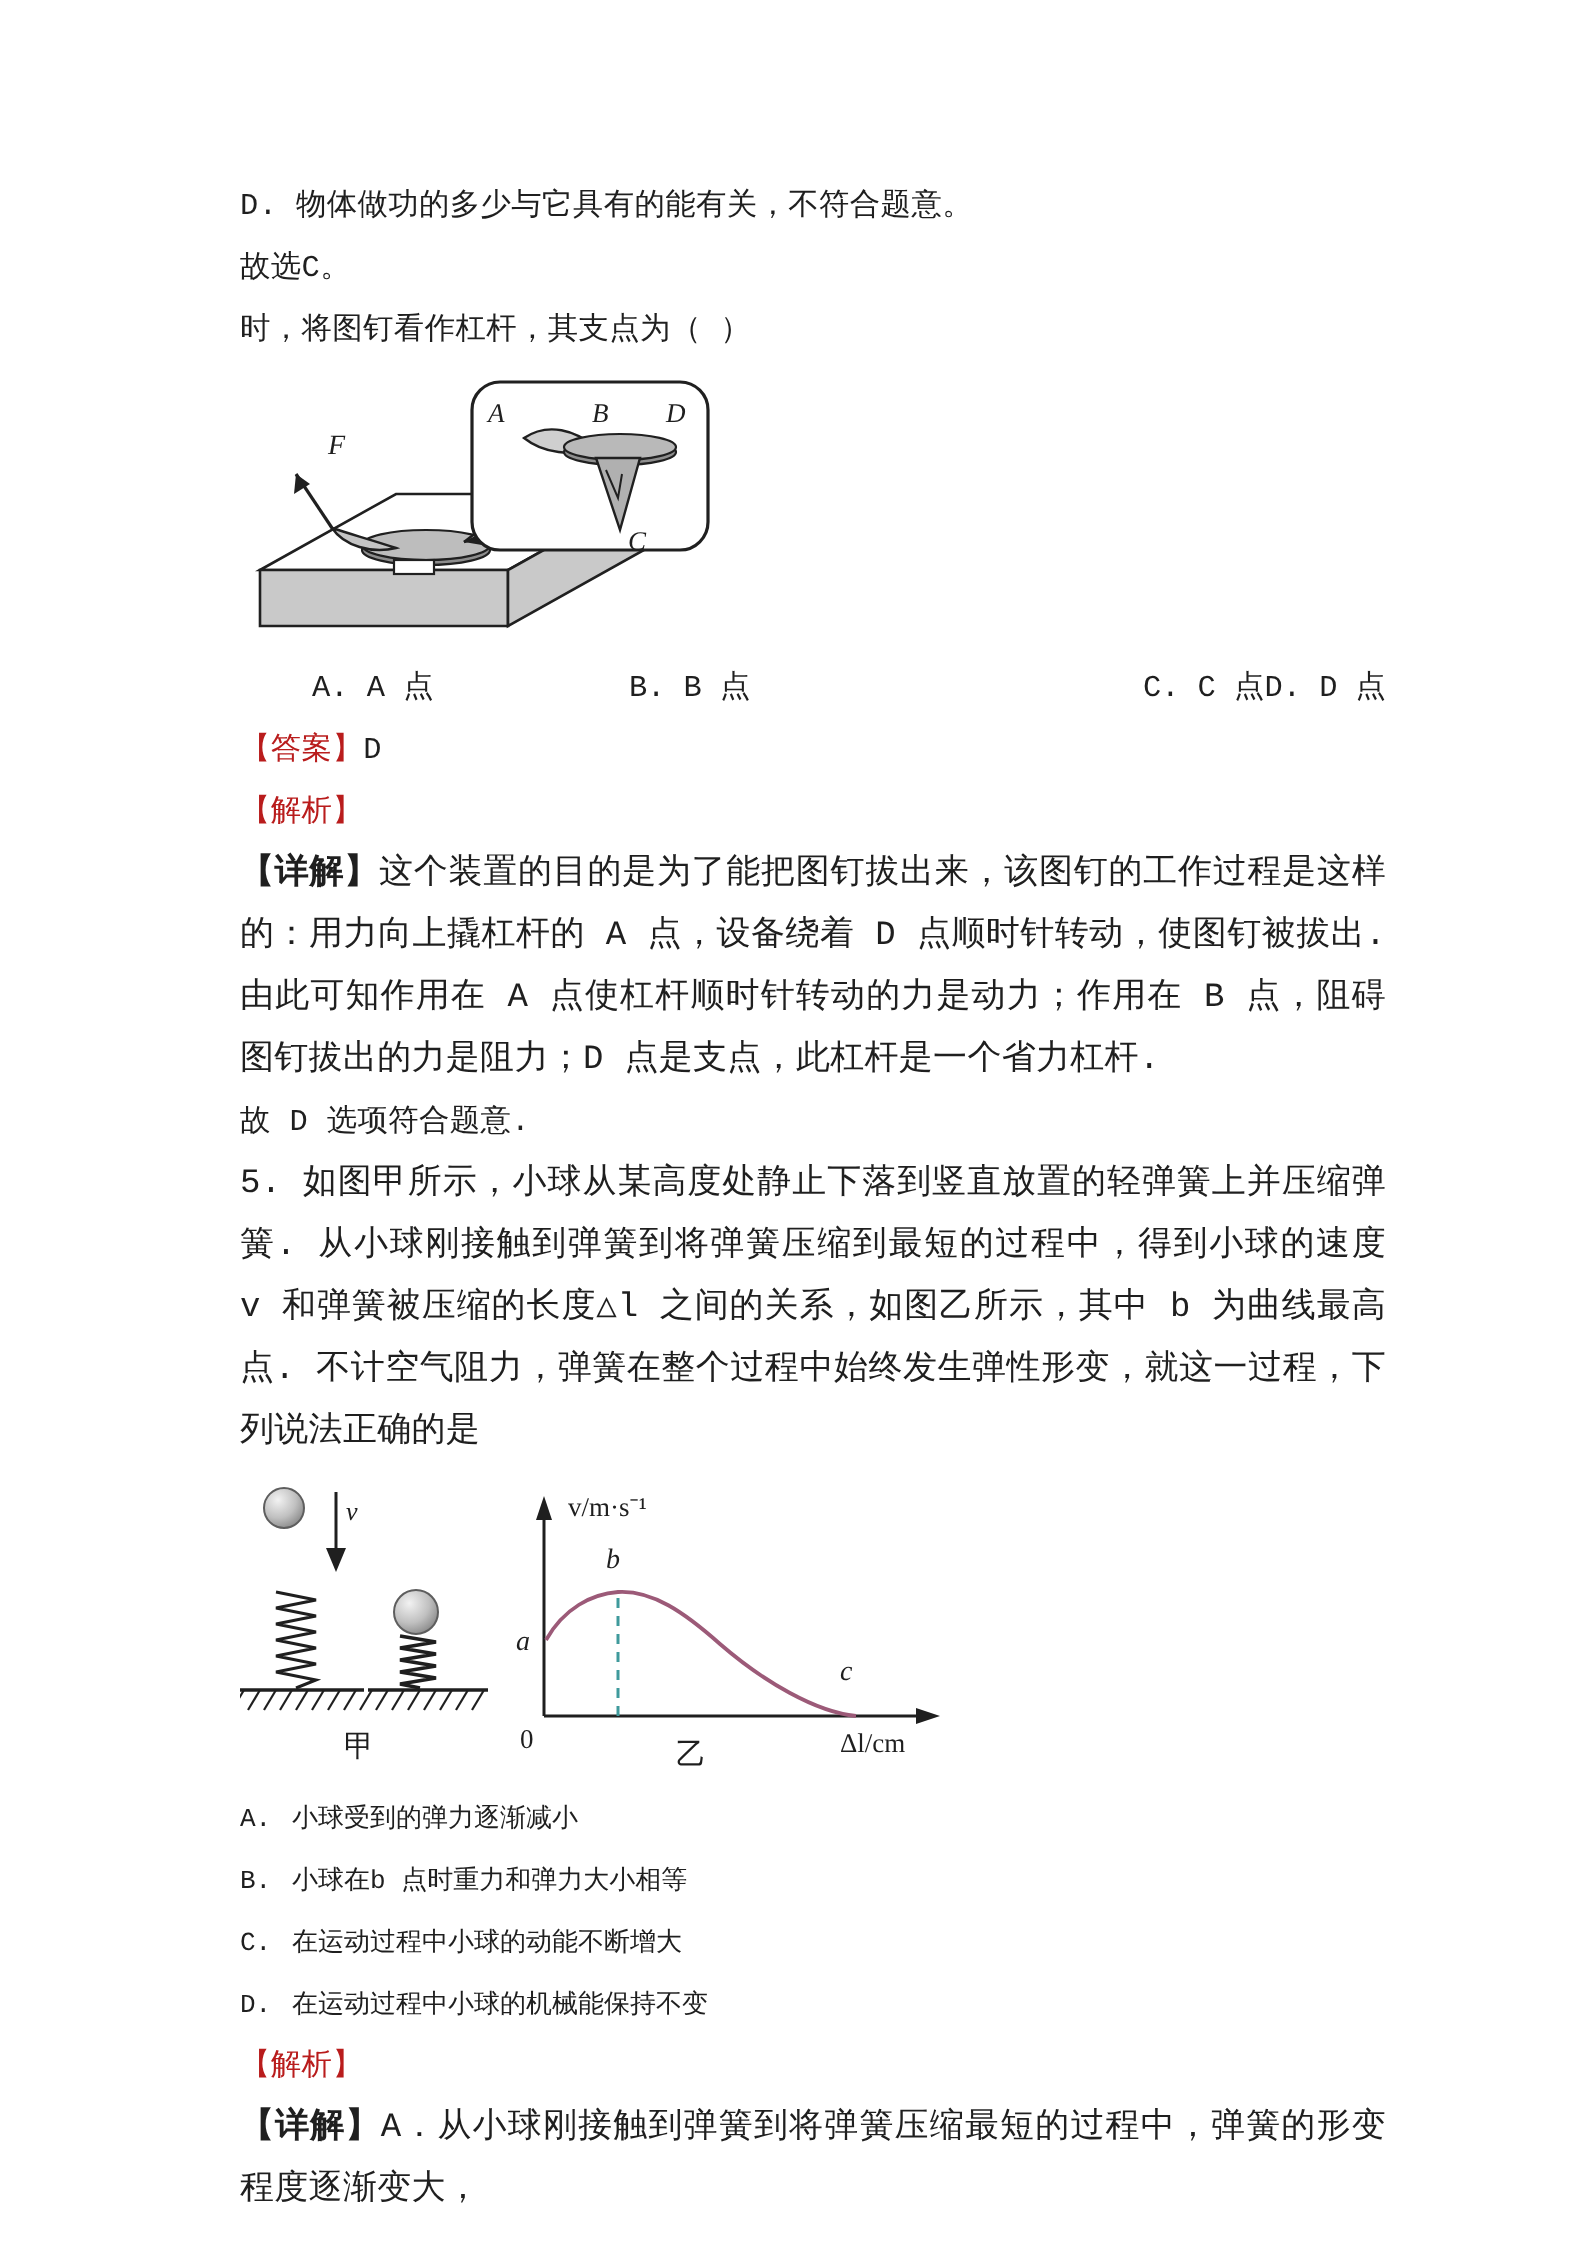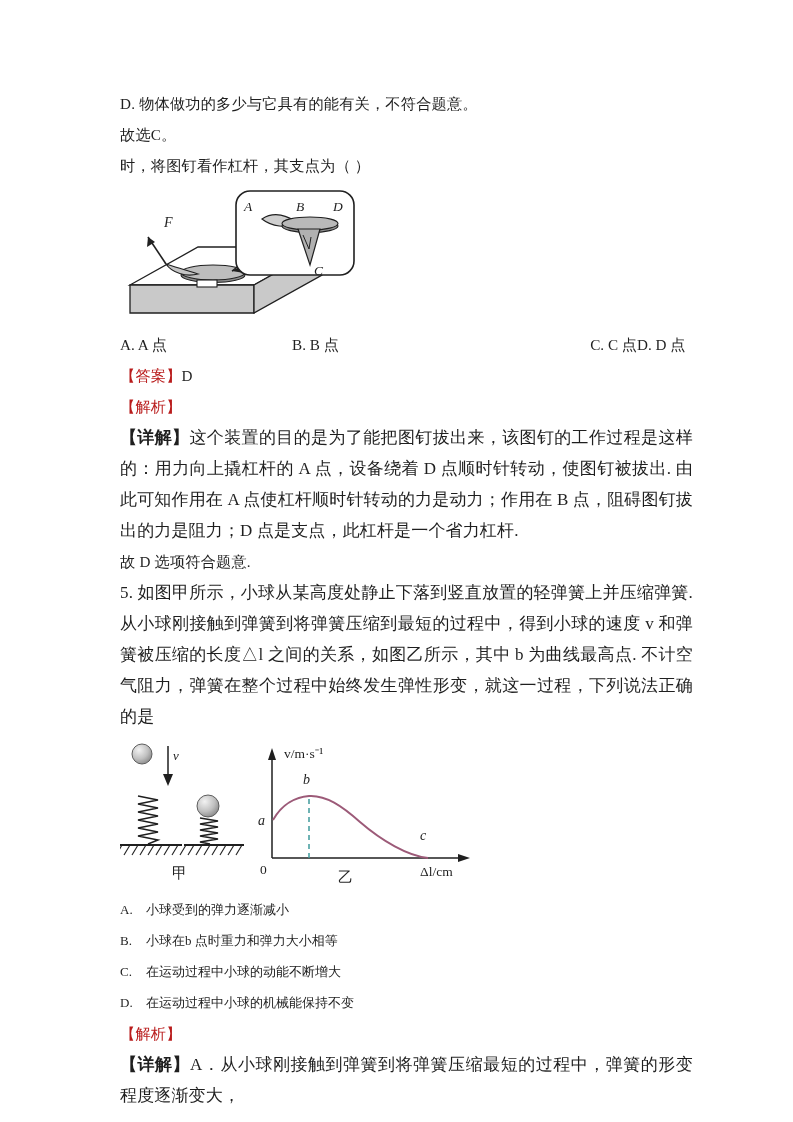--- a/index.html
+++ b/index.html
@@ -43,20 +43,21 @@
   }
   .marker-bold {
     color: #1f1f1f;
     font-weight: bold;
   }
   .opts-row {
     display: flex;
     font-size: 15.2px;
     line-height: 31px;
     color: #1f1f1f;
+    margin-left: 36px;
   }
   .opts-row .opt {
     white-space: nowrap;
   }
   .opt-a { width: 172px; }
   .opt-b { width: 176px; }
   .opt-c { width: 169px; text-align: right; }
   .opt-d { width: auto; }
   .opt-list-item {
     font-size: 13px;
@@ -74,21 +75,21 @@
     margin-top: 4px;
     margin-bottom: 2px;
   }
   .fig-spring {
     position: relative;
     height: 148px;
     margin-top: 8px;
     margin-bottom: 6px;
   }
   svg { display: block; }
-  .cjk { font-family: Liberation Serif, serif; }
+  .cjk { font-family: Liberation Mono, monospace; }
 </style>
 </head>
 <body>
 
 <div class="page">
 
   <div class="line cjk">D. 物体做功的多少与它具有的能有关，不符合题意。</div>
   <div class="line cjk">故选C。</div>
 
   <div class="line cjk">时，将图钉看作杠杆，其支点为（     ）</div>

